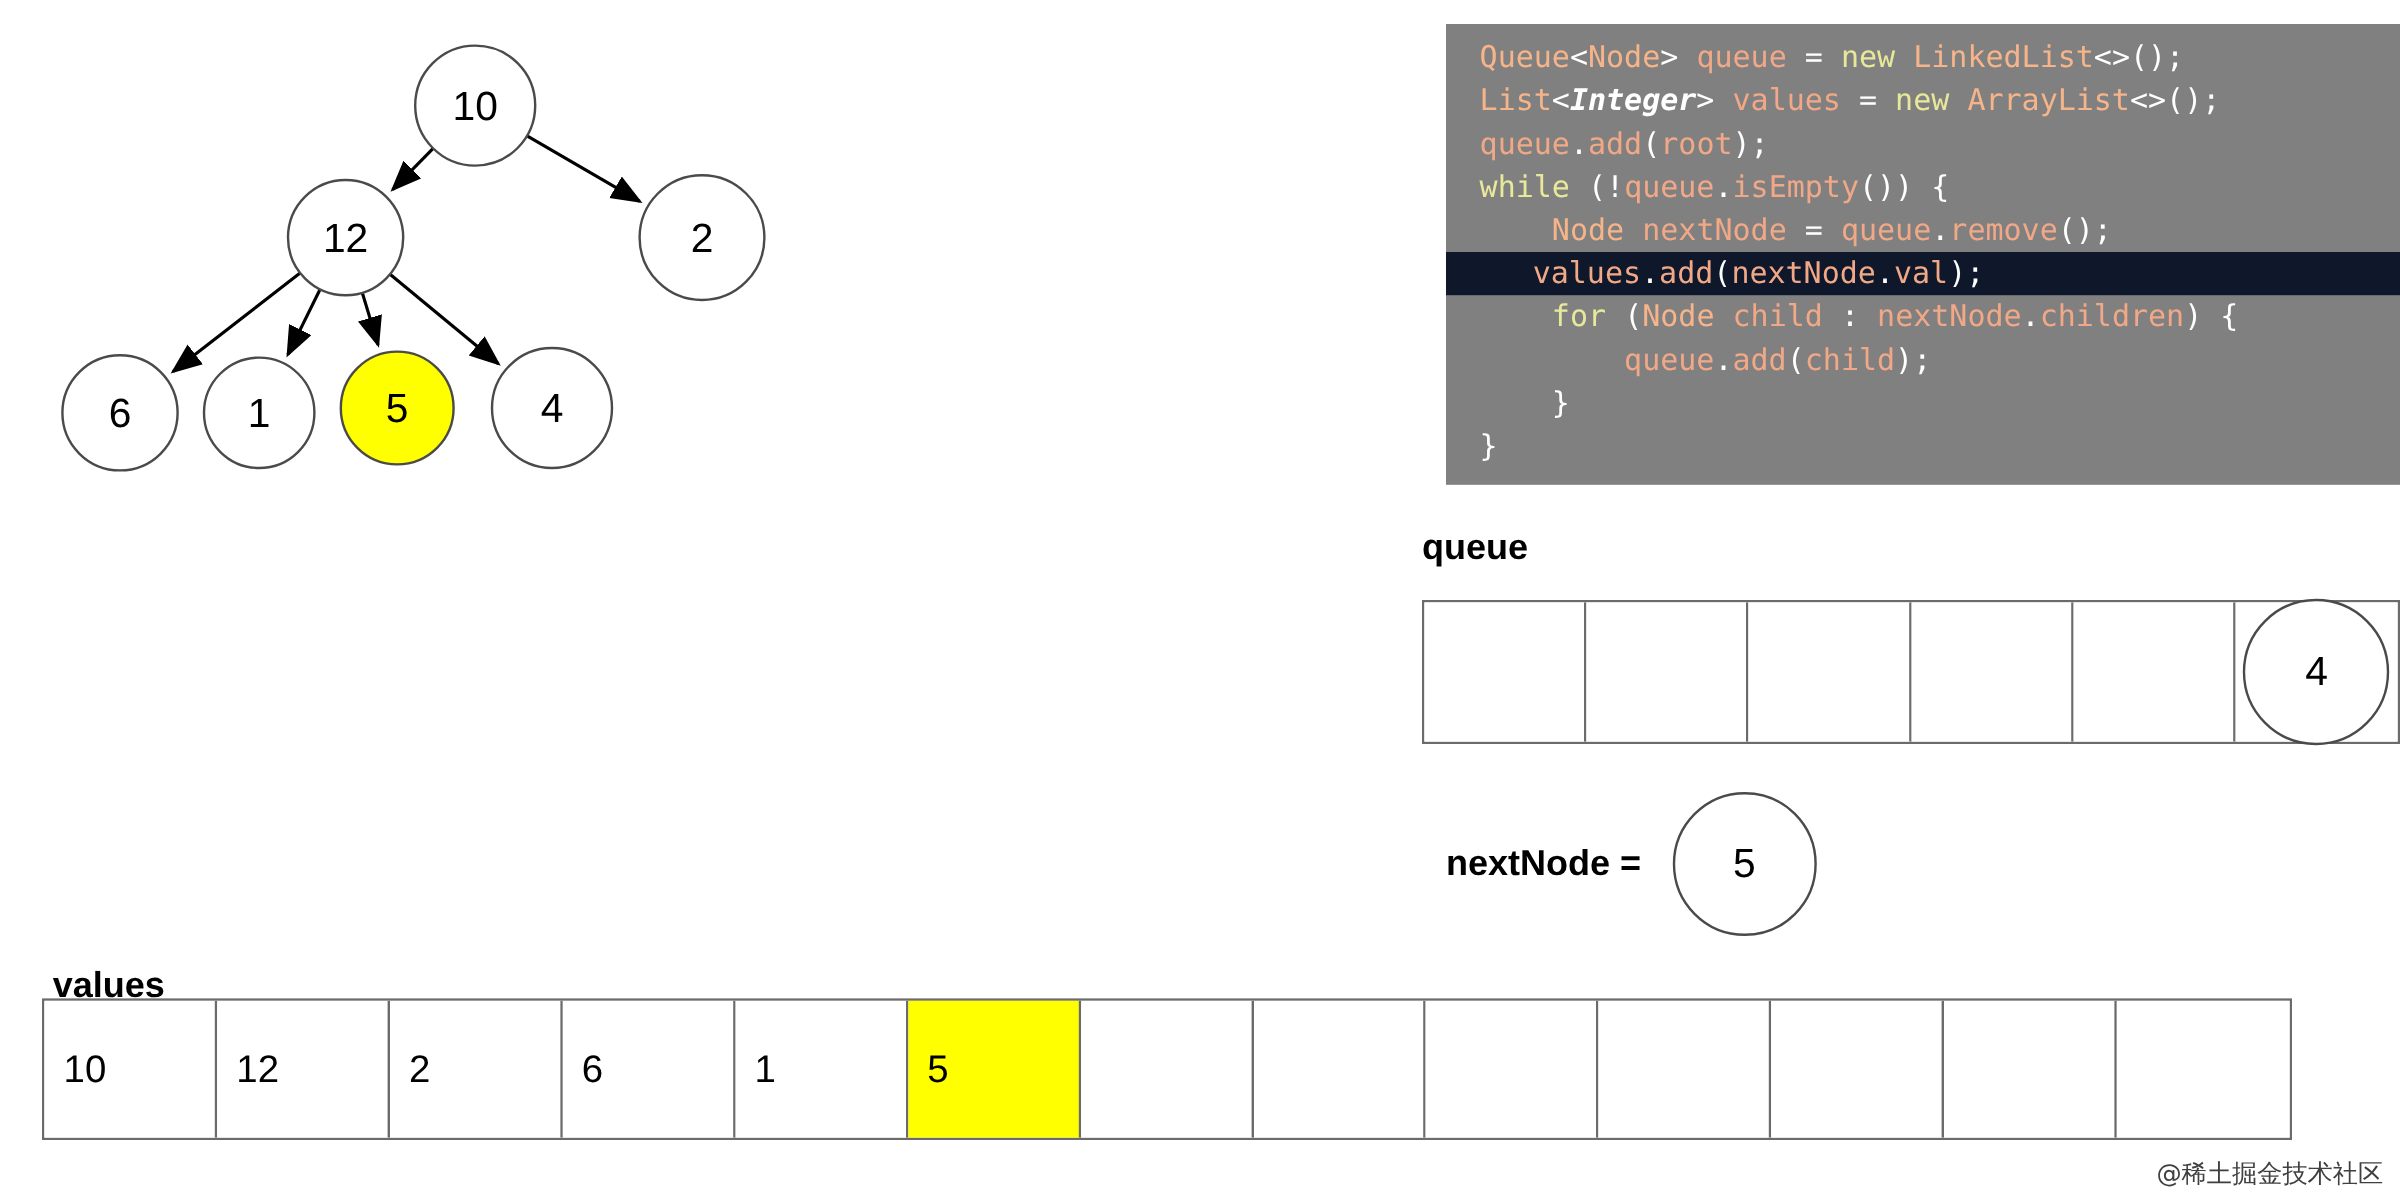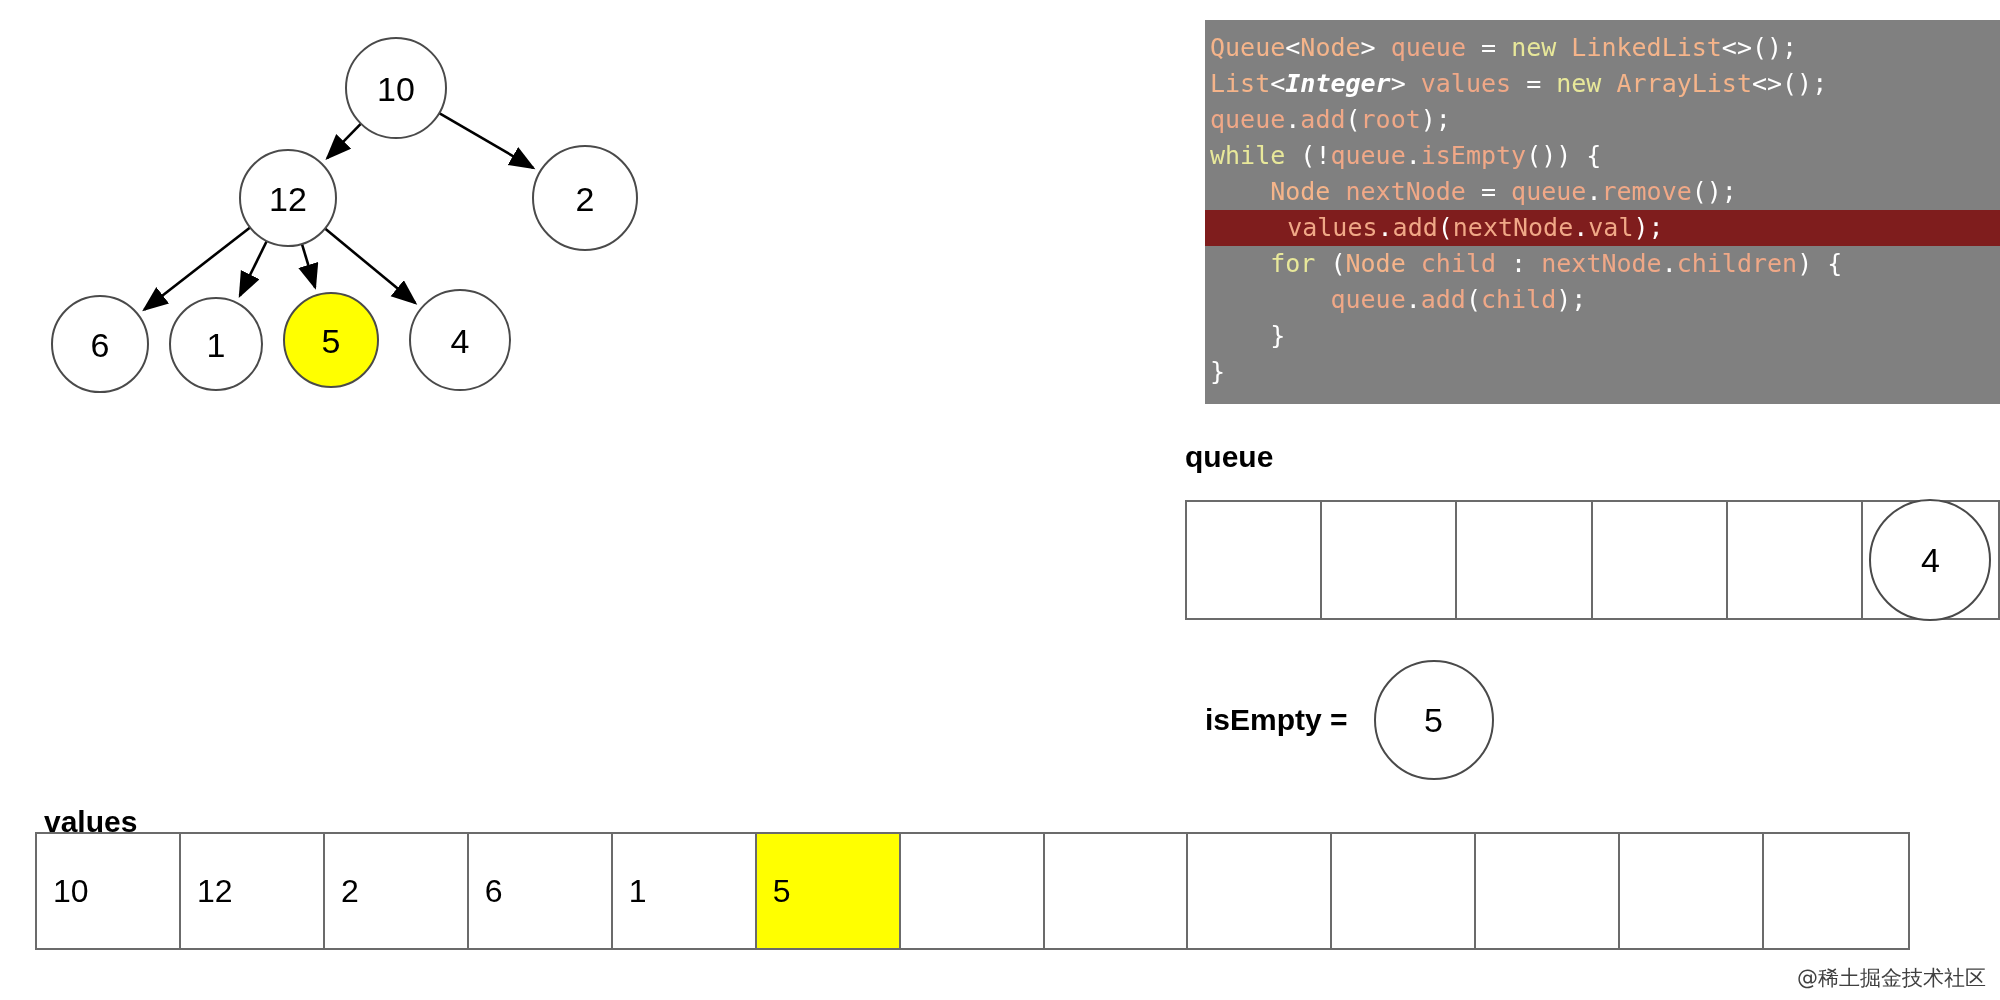--- a/index.html
+++ b/index.html
@@ -48,26 +48,26 @@
     width: 795px;
     background: #808080;
     padding: 10px 0 14px 0;
     box-sizing: border-box;
     font-family: "DejaVu Sans Mono", monospace;
     font-size: 25px;
     line-height: 36px;
     white-space: pre;
   }
   .code-line {
-    padding-left: 5px;
+    padding-left: 28px;
     color: #f0a080;
   }
   .code-line.active {
-    background: #7f1d1d;
-    padding-left: 22px;
+    background: #0f172a;
+    padding-left: 12px;
   }
   .tok-type   { color: #f5b48a; }
   .tok-kw     { color: #e8e89a; }
   .tok-bold   { color: #ffffff; font-weight: bold; font-style: italic; }
   .tok-punct  { color: #ffffff; }
   .tok-id     { color: #f0a887; }
 
   
   .section-label {
     position: absolute;
@@ -221,21 +221,21 @@
     <div class="cell"></div>
     <div class="cell"></div>
     <div class="cell"></div>
     <div class="cell"></div>
     <div class="cell">
       <div class="cell-circle">4</div>
     </div>
   </div>
 
 <div id="nextnode-group">
-  <span id="nextnode-label">isEmpty =</span>
+  <span id="nextnode-label">nextNode =</span>
   <span id="nextnode-circle">5</span>
 </div>
 
 <div class="section-label" style="left:44px; top:805px;">values</div>
 <div class="cell-row" id="values-row">
     <div class="cell filled">
       <span class="cell-text">10</span>
     </div>
     <div class="cell filled">
       <span class="cell-text">12</span>

